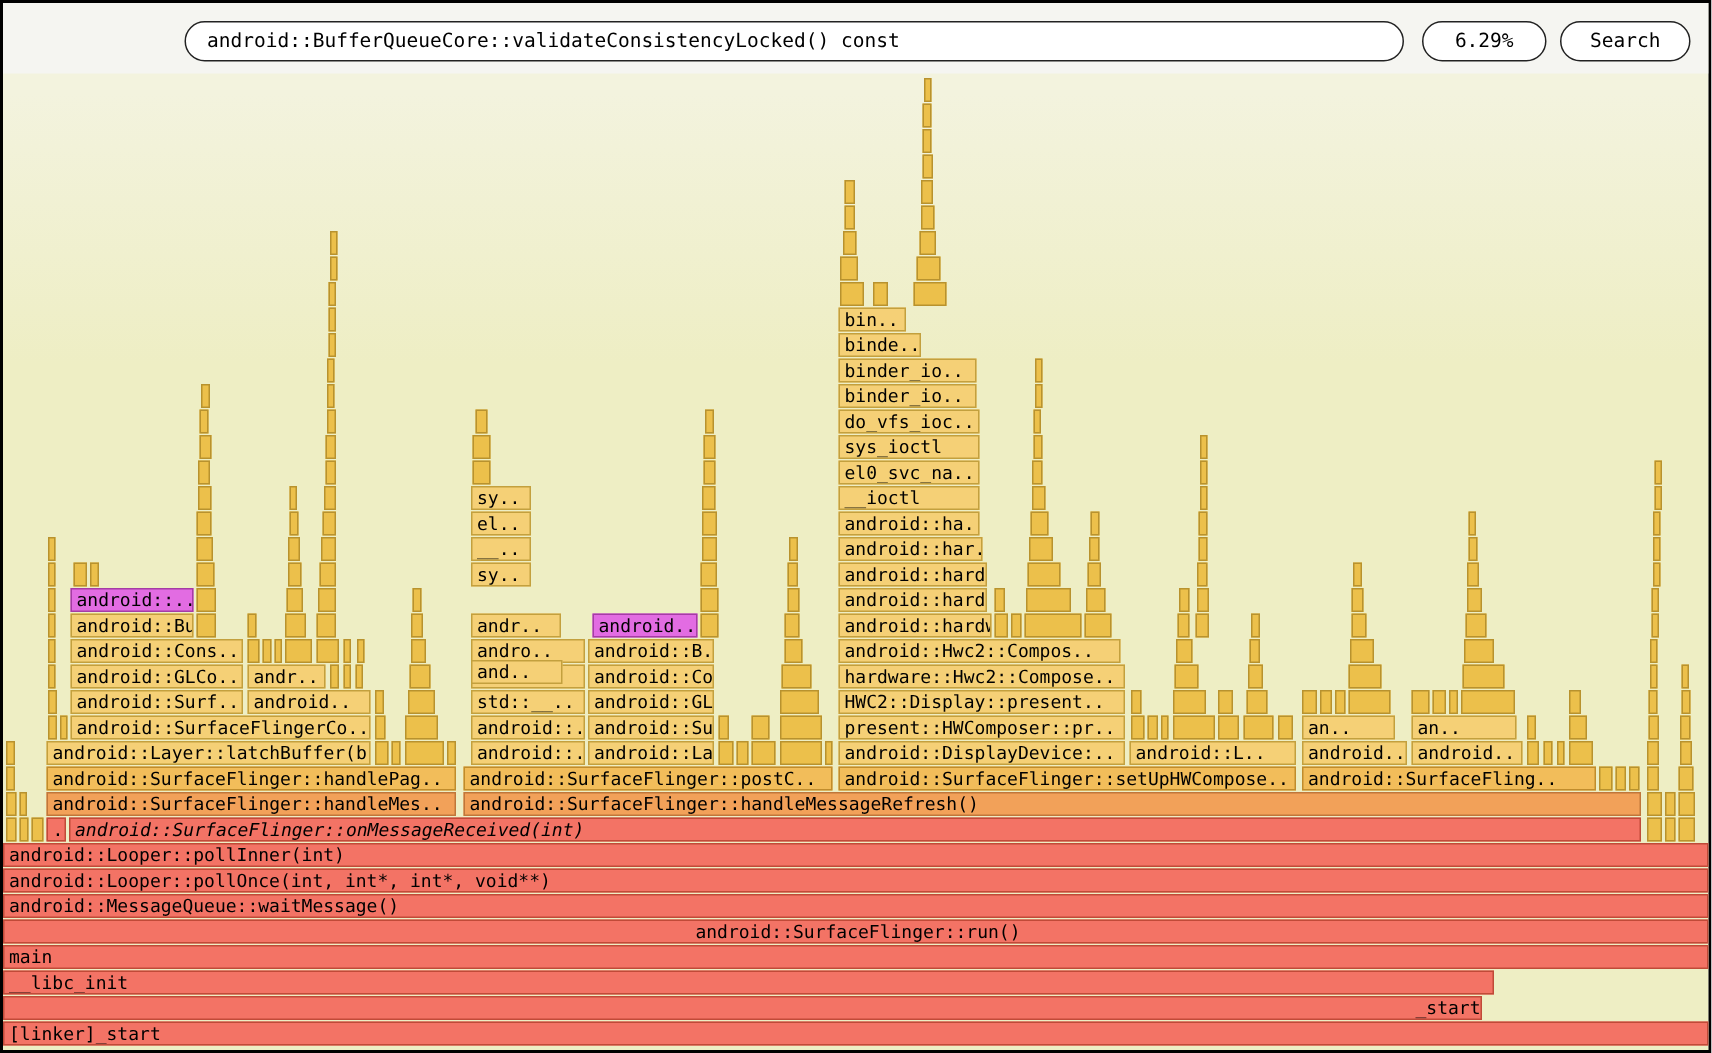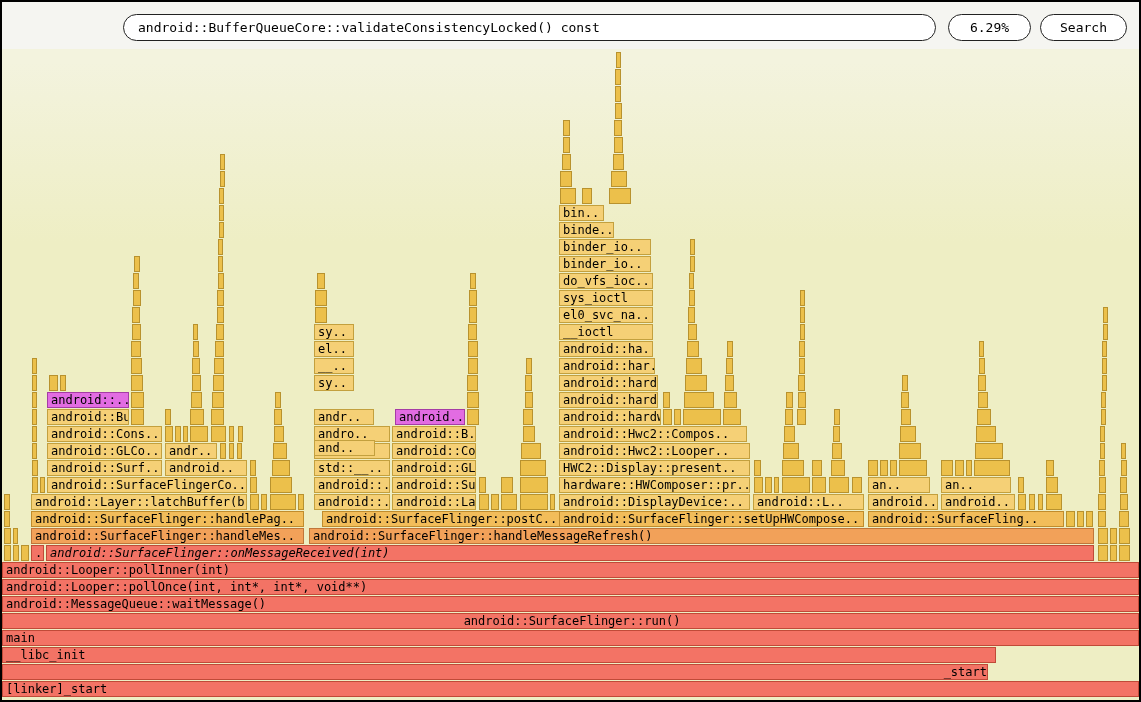--- a/index.html
+++ b/index.html
@@ -52,21 +52,21 @@
       <div class="frame" style="left: 1117px; top: 543px; width: 11px; background: rgb(236, 192, 75); border-color: rgb(184, 146, 46);"></div>
       <div class="frame" style="left: 2px; top: 526px; width: 7px; background: rgb(236, 192, 75); border-color: rgb(184, 146, 46);"></div>
       <div class="frame" style="left: 11px; top: 526px; width: 5px; background: rgb(236, 192, 75); border-color: rgb(184, 146, 46);"></div>
       <div class="frame" style="left: 29px; top: 526px; width: 273px; background: rgb(242, 161, 89); border-color: rgb(192, 118, 58);">android::SurfaceFlinger::handleMes..</div>
       <div class="frame" style="left: 307px; top: 526px; width: 785px; background: rgb(242, 161, 89); border-color: rgb(192, 118, 58);">android::SurfaceFlinger::handleMessageRefresh()</div>
       <div class="frame" style="left: 1096px; top: 526px; width: 10px; background: rgb(236, 192, 75); border-color: rgb(184, 146, 46);"></div>
       <div class="frame" style="left: 1108px; top: 526px; width: 7px; background: rgb(236, 192, 75); border-color: rgb(184, 146, 46);"></div>
       <div class="frame" style="left: 1117px; top: 526px; width: 11px; background: rgb(236, 192, 75); border-color: rgb(184, 146, 46);"></div>
       <div class="frame" style="left: 2px; top: 509px; width: 6px; background: rgb(236, 192, 75); border-color: rgb(184, 146, 46);"></div>
       <div class="frame" style="left: 29px; top: 509px; width: 273px; background: rgb(242, 189, 90); border-color: rgb(192, 140, 44);">android::SurfaceFlinger::handlePag..</div>
-      <div class="frame" style="left: 320px; top: 509px; width: 246px; background: rgb(242, 189, 90); border-color: rgb(192, 140, 44);">android::SurfaceFlinger::postC..</div>
+      <div class="frame" style="left: 307px; top: 509px; width: 246px; background: rgb(242, 189, 90); border-color: rgb(192, 140, 44);">android::SurfaceFlinger::postC..</div>
       <div class="frame" style="left: 557px; top: 509px; width: 305px; background: rgb(242, 189, 90); border-color: rgb(192, 140, 44);">android::SurfaceFlinger::setUpHWCompose..</div>
       <div class="frame" style="left: 866px; top: 509px; width: 196px; background: rgb(242, 189, 90); border-color: rgb(192, 140, 44);">android::SurfaceFling..</div>
       <div class="frame" style="left: 1064px; top: 509px; width: 9px; background: rgb(236, 192, 75); border-color: rgb(184, 146, 46);"></div>
       <div class="frame" style="left: 1075px; top: 509px; width: 7px; background: rgb(236, 192, 75); border-color: rgb(184, 146, 46);"></div>
       <div class="frame" style="left: 1084px; top: 509px; width: 7px; background: rgb(236, 192, 75); border-color: rgb(184, 146, 46);"></div>
       <div class="frame" style="left: 1096px; top: 509px; width: 8px; background: rgb(236, 192, 75); border-color: rgb(184, 146, 46);"></div>
       <div class="frame" style="left: 1117px; top: 509px; width: 10px; background: rgb(236, 192, 75); border-color: rgb(184, 146, 46);"></div>
       <div class="frame" style="left: 2px; top: 492px; width: 6px; background: rgb(236, 192, 75); border-color: rgb(184, 146, 46);"></div>
       <div class="frame" style="left: 29px; top: 492px; width: 216px; background: rgb(245, 208, 118); border-color: rgb(195, 160, 62);">android::Layer::latchBuffer(b..</div>
       <div class="frame" style="left: 248px; top: 492px; width: 9px; background: rgb(236, 192, 75); border-color: rgb(184, 146, 46);"></div>
@@ -93,21 +93,21 @@
       <div class="frame" style="left: 30px; top: 475px; width: 6px; background: rgb(236, 192, 75); border-color: rgb(184, 146, 46);"></div>
       <div class="frame" style="left: 38px; top: 475px; width: 5px; background: rgb(236, 192, 75); border-color: rgb(184, 146, 46);"></div>
       <div class="frame" style="left: 45px; top: 475px; width: 200px; background: rgb(245, 208, 118); border-color: rgb(195, 160, 62);">android::SurfaceFlingerCo..</div>
       <div class="frame" style="left: 248px; top: 475px; width: 7px; background: rgb(236, 192, 75); border-color: rgb(184, 146, 46);"></div>
       <div class="frame" style="left: 268px; top: 475px; width: 22px; background: rgb(236, 192, 75); border-color: rgb(184, 146, 46);"></div>
       <div class="frame" style="left: 312px; top: 475px; width: 76px; background: rgb(245, 208, 118); border-color: rgb(195, 160, 62);">android::..</div>
       <div class="frame" style="left: 390px; top: 475px; width: 84px; background: rgb(245, 208, 118); border-color: rgb(195, 160, 62);">android::Su..</div>
       <div class="frame" style="left: 477px; top: 475px; width: 7px; background: rgb(236, 192, 75); border-color: rgb(184, 146, 46);"></div>
       <div class="frame" style="left: 499px; top: 475px; width: 12px; background: rgb(236, 192, 75); border-color: rgb(184, 146, 46);"></div>
       <div class="frame" style="left: 518px; top: 475px; width: 28px; background: rgb(236, 192, 75); border-color: rgb(184, 146, 46);"></div>
-      <div class="frame" style="left: 557px; top: 475px; width: 191px; background: rgb(245, 208, 118); border-color: rgb(195, 160, 62);">hardware::HWComposer::pr..</div>
+      <div class="frame" style="left: 557px; top: 475px; width: 191px; background: rgb(245, 208, 118); border-color: rgb(195, 160, 62);">present::HWComposer::pr..</div>
       <div class="frame" style="left: 752px; top: 475px; width: 9px; background: rgb(236, 192, 75); border-color: rgb(184, 146, 46);"></div>
       <div class="frame" style="left: 763px; top: 475px; width: 7px; background: rgb(236, 192, 75); border-color: rgb(184, 146, 46);"></div>
       <div class="frame" style="left: 772px; top: 475px; width: 5px; background: rgb(236, 192, 75); border-color: rgb(184, 146, 46);"></div>
       <div class="frame" style="left: 780px; top: 475px; width: 28px; background: rgb(236, 192, 75); border-color: rgb(184, 146, 46);"></div>
       <div class="frame" style="left: 810px; top: 475px; width: 14px; background: rgb(236, 192, 75); border-color: rgb(184, 146, 46);"></div>
       <div class="frame" style="left: 827px; top: 475px; width: 20px; background: rgb(236, 192, 75); border-color: rgb(184, 146, 46);"></div>
       <div class="frame" style="left: 850px; top: 475px; width: 10px; background: rgb(236, 192, 75); border-color: rgb(184, 146, 46);"></div>
       <div class="frame" style="left: 866px; top: 475px; width: 62px; background: rgb(245, 208, 118); border-color: rgb(195, 160, 62);">an..</div>
       <div class="frame" style="left: 939px; top: 475px; width: 70px; background: rgb(245, 208, 118); border-color: rgb(195, 160, 62);">an..</div>
       <div class="frame" style="left: 1016px; top: 475px; width: 6px; background: rgb(236, 192, 75); border-color: rgb(184, 146, 46);"></div>
@@ -141,21 +141,21 @@
       <div class="frame" style="left: 30px; top: 441px; width: 5px; background: rgb(236, 192, 75); border-color: rgb(184, 146, 46);"></div>
       <div class="frame" style="left: 45px; top: 441px; width: 115px; background: rgb(245, 208, 118); border-color: rgb(195, 160, 62);">android::GLCo..</div>
       <div class="frame" style="left: 163px; top: 441px; width: 52px; background: rgb(245, 208, 118); border-color: rgb(195, 160, 62);">andr..</div>
       <div class="frame" style="left: 218px; top: 441px; width: 6px; background: rgb(236, 192, 75); border-color: rgb(184, 146, 46);"></div>
       <div class="frame" style="left: 227px; top: 441px; width: 5px; background: rgb(236, 192, 75); border-color: rgb(184, 146, 46);"></div>
       <div class="frame" style="left: 235px; top: 441px; width: 5px; background: rgb(236, 192, 75); border-color: rgb(184, 146, 46);"></div>
       <div class="frame" style="left: 271px; top: 441px; width: 14px; background: rgb(236, 192, 75); border-color: rgb(184, 146, 46);"></div>
       <div class="frame" style="left: 312px; top: 441px; width: 76px; background: rgb(245, 208, 118); border-color: rgb(195, 160, 62);">andro..</div>
       <div class="frame" style="left: 390px; top: 441px; width: 84px; background: rgb(245, 208, 118); border-color: rgb(195, 160, 62);">android::Co..</div>
       <div class="frame" style="left: 519px; top: 441px; width: 20px; background: rgb(236, 192, 75); border-color: rgb(184, 146, 46);"></div>
-      <div class="frame" style="left: 557px; top: 441px; width: 191px; background: rgb(245, 208, 118); border-color: rgb(195, 160, 62);">android::Hwc2::Looper..</div>
+      <div class="frame" style="left: 557px; top: 441px; width: 191px; background: rgb(245, 208, 118); border-color: rgb(195, 160, 62);">hardware::Hwc2::Compose..</div>
       <div class="frame" style="left: 781px; top: 441px; width: 16px; background: rgb(236, 192, 75); border-color: rgb(184, 146, 46);"></div>
       <div class="frame" style="left: 830px; top: 441px; width: 10px; background: rgb(236, 192, 75); border-color: rgb(184, 146, 46);"></div>
       <div class="frame" style="left: 897px; top: 441px; width: 22px; background: rgb(236, 192, 75); border-color: rgb(184, 146, 46);"></div>
       <div class="frame" style="left: 973px; top: 441px; width: 28px; background: rgb(236, 192, 75); border-color: rgb(184, 146, 46);"></div>
       <div class="frame" style="left: 1098px; top: 441px; width: 5px; background: rgb(236, 192, 75); border-color: rgb(184, 146, 46);"></div>
       <div class="frame" style="left: 1119px; top: 441px; width: 5px; background: rgb(236, 192, 75); border-color: rgb(184, 146, 46);"></div>
       <div class="frame" style="left: 30px; top: 424px; width: 5px; background: rgb(236, 192, 75); border-color: rgb(184, 146, 46);"></div>
       <div class="frame" style="left: 45px; top: 424px; width: 115px; background: rgb(245, 208, 118); border-color: rgb(195, 160, 62);">android::Cons..</div>
       <div class="frame" style="left: 163px; top: 424px; width: 8px; background: rgb(236, 192, 75); border-color: rgb(184, 146, 46);"></div>
       <div class="frame" style="left: 173px; top: 424px; width: 6px; background: rgb(236, 192, 75); border-color: rgb(184, 146, 46);"></div>

